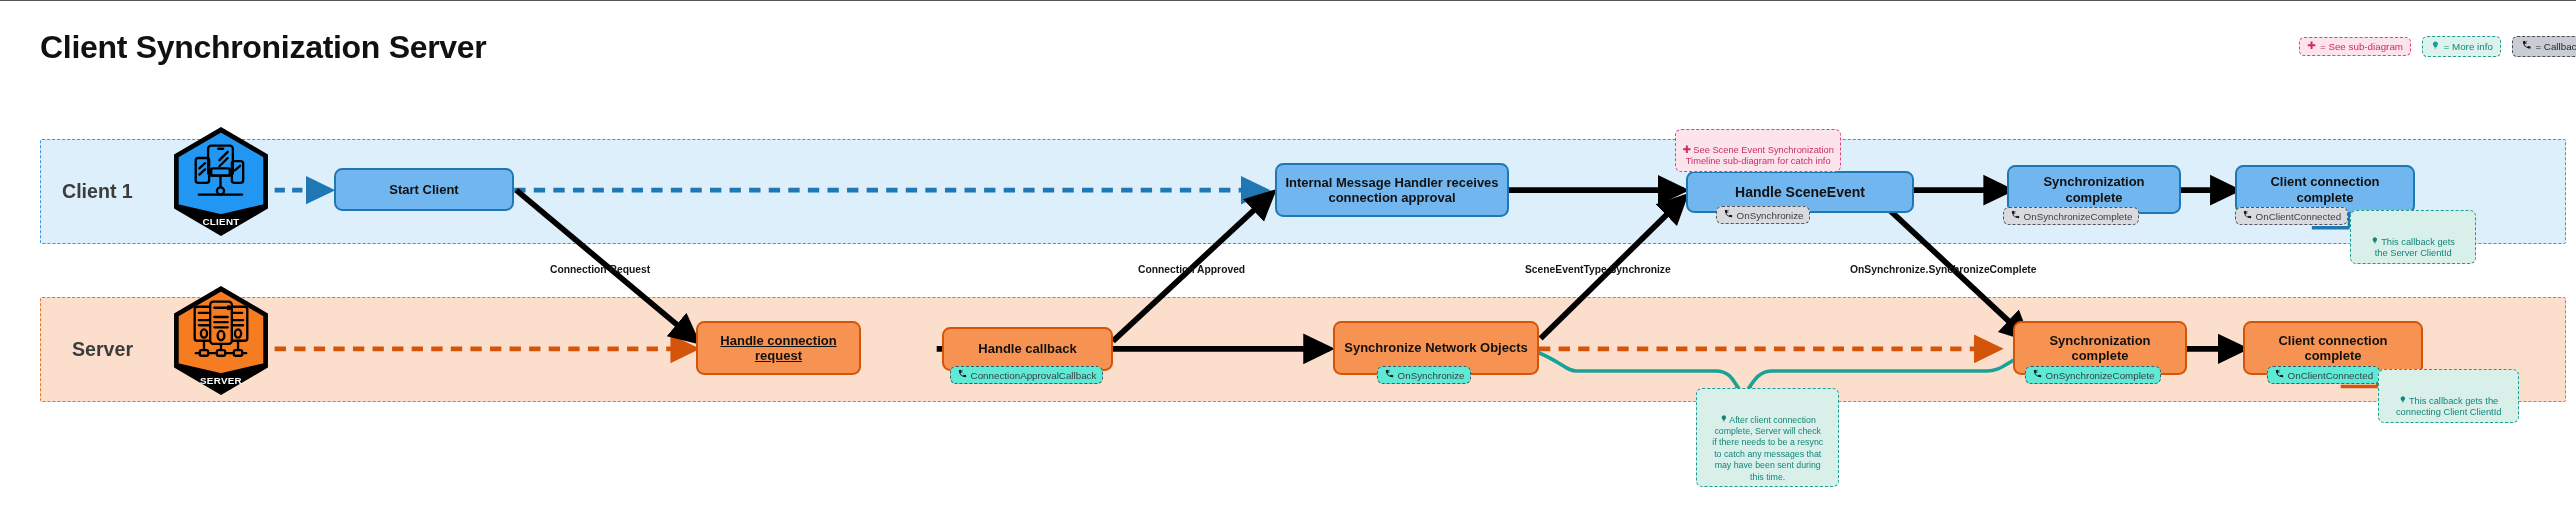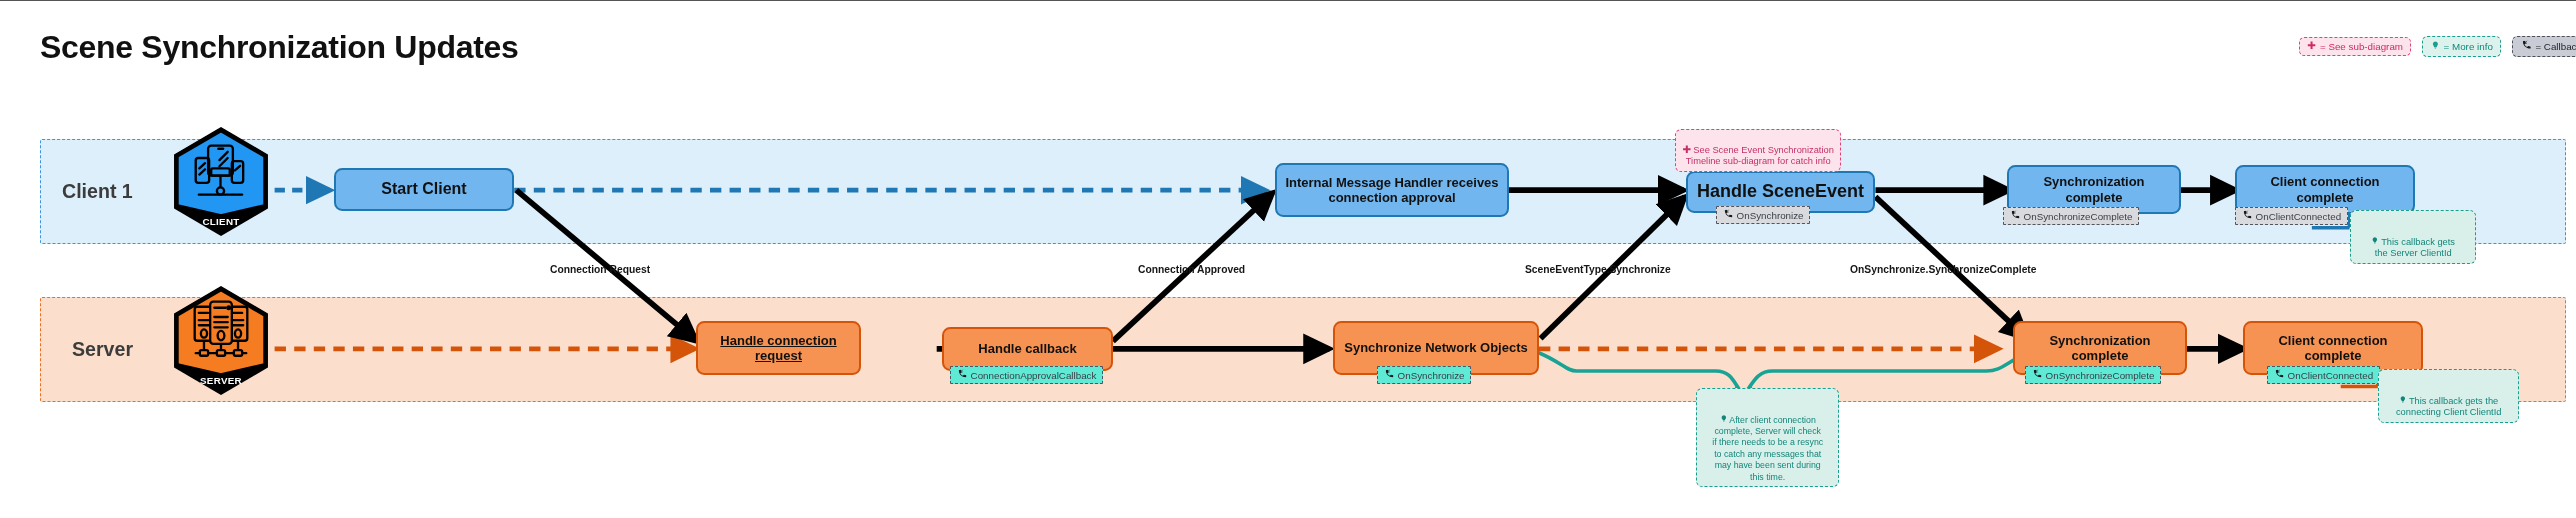--- a/index.html
+++ b/index.html
@@ -60,21 +60,21 @@
     position:absolute;border-radius:8.2px;display:flex;align-items:center;justify-content:center;
     text-align:center;font-weight:bold;color:#111;line-height:1.18;box-sizing:border-box;
     padding:2.1px 5.2px;
   }
   .node.blue{background:#72b6ef;border:2.6px solid #1f77b4;}
   .node.orange{background:#f79352;border:2.6px solid #d4540a;}
 
   
   .cb-pill{
     position:absolute;display:flex;align-items:center;gap:3.6px;
-    border:1.5px dashed #50555e;border-radius:1px;
+    border:1.5px dashed #50555e;border-radius:6px;
     padding:2.1px 5.7px;font-size:9.8px;color:#3a3f46;white-space:nowrap;
     background:#d3d6db;
   }
   .cb-pill.onblue{background:#d8dade;}
   .cb-pill.onorange{background:#5eead4;}
 
   
   .note{
     position:absolute;border-radius:6.2px;padding:3.1px 6.2px;
     font-size:9.3px;line-height:1.25;text-align:center;white-space:pre-line;
@@ -88,21 +88,21 @@
     position:absolute;font-size:10.3px;font-weight:bold;color:#161616;white-space:nowrap;
   }
 
   svg.overlay{position:absolute;left:0;top:0;width:2604px;height:519px;pointer-events:none;}
 </style>
 </head>
 <body>
 
 <div class="stage">
 
-  <div id="page-title">Scene Synchronization Updates</div>
+  <div id="page-title">Client Synchronization Server</div>
 
   <div id="legend">
     <div class="legend-chip lg-sub">
       <span class="gl">✚</span>
       <span class="lg-label">= See sub-diagram</span>
     </div>
     <div class="legend-chip lg-info">
       <span class="gl">
         <svg width="8.8" height="10.3" viewBox="0 0 24 24" fill="#1a9e8f">
             <path d="M12 2a7 7 0 00-4 12.7V17h8v-2.3A7 7 0 0012 2z"></path>
@@ -231,29 +231,29 @@
           <line x1="46" y1="132" x2="144" y2="132"></line>
           <rect x="54" y="126" width="16" height="11" rx="3" fill="#f57c20"></rect>
           <rect x="87" y="126" width="16" height="11" rx="3" fill="#f57c20"></rect>
           <rect x="120" y="126" width="16" height="11" rx="3" fill="#f57c20"></rect>
         </g>
       </svg>
     </div>
     <div class="tag">SERVER</div>
   </div>
 
-  <div class="node blue" style="left:334px;top:167px;width:180px;height:43px;font-size:16px;">
+  <div class="node blue" style="left:334px;top:167px;width:180px;height:43px;font-size:13px;">
     <span>Start Client</span>
   </div>
 
   <div class="node blue" style="left:1275px;top:162px;width:234px;height:54px;font-size:13px;">
     <span>Internal Message Handler receives connection approval</span>
   </div>
 
-  <div class="node blue" style="left:1686px;top:170px;width:189px;height:42px;font-size:18px;">
+  <div class="node blue" style="left:1686px;top:170px;width:228px;height:42px;font-size:14px;">
     <span>Handle SceneEvent</span>
   </div>
 
   <div class="node blue" style="left:2007px;top:164px;width:174px;height:49px;font-size:13px;">
     <span>Synchronization complete</span>
   </div>
 
   <div class="node blue" style="left:2235px;top:164px;width:180px;height:49px;font-size:13px;">
     <span>Client connection complete</span>
   </div>

